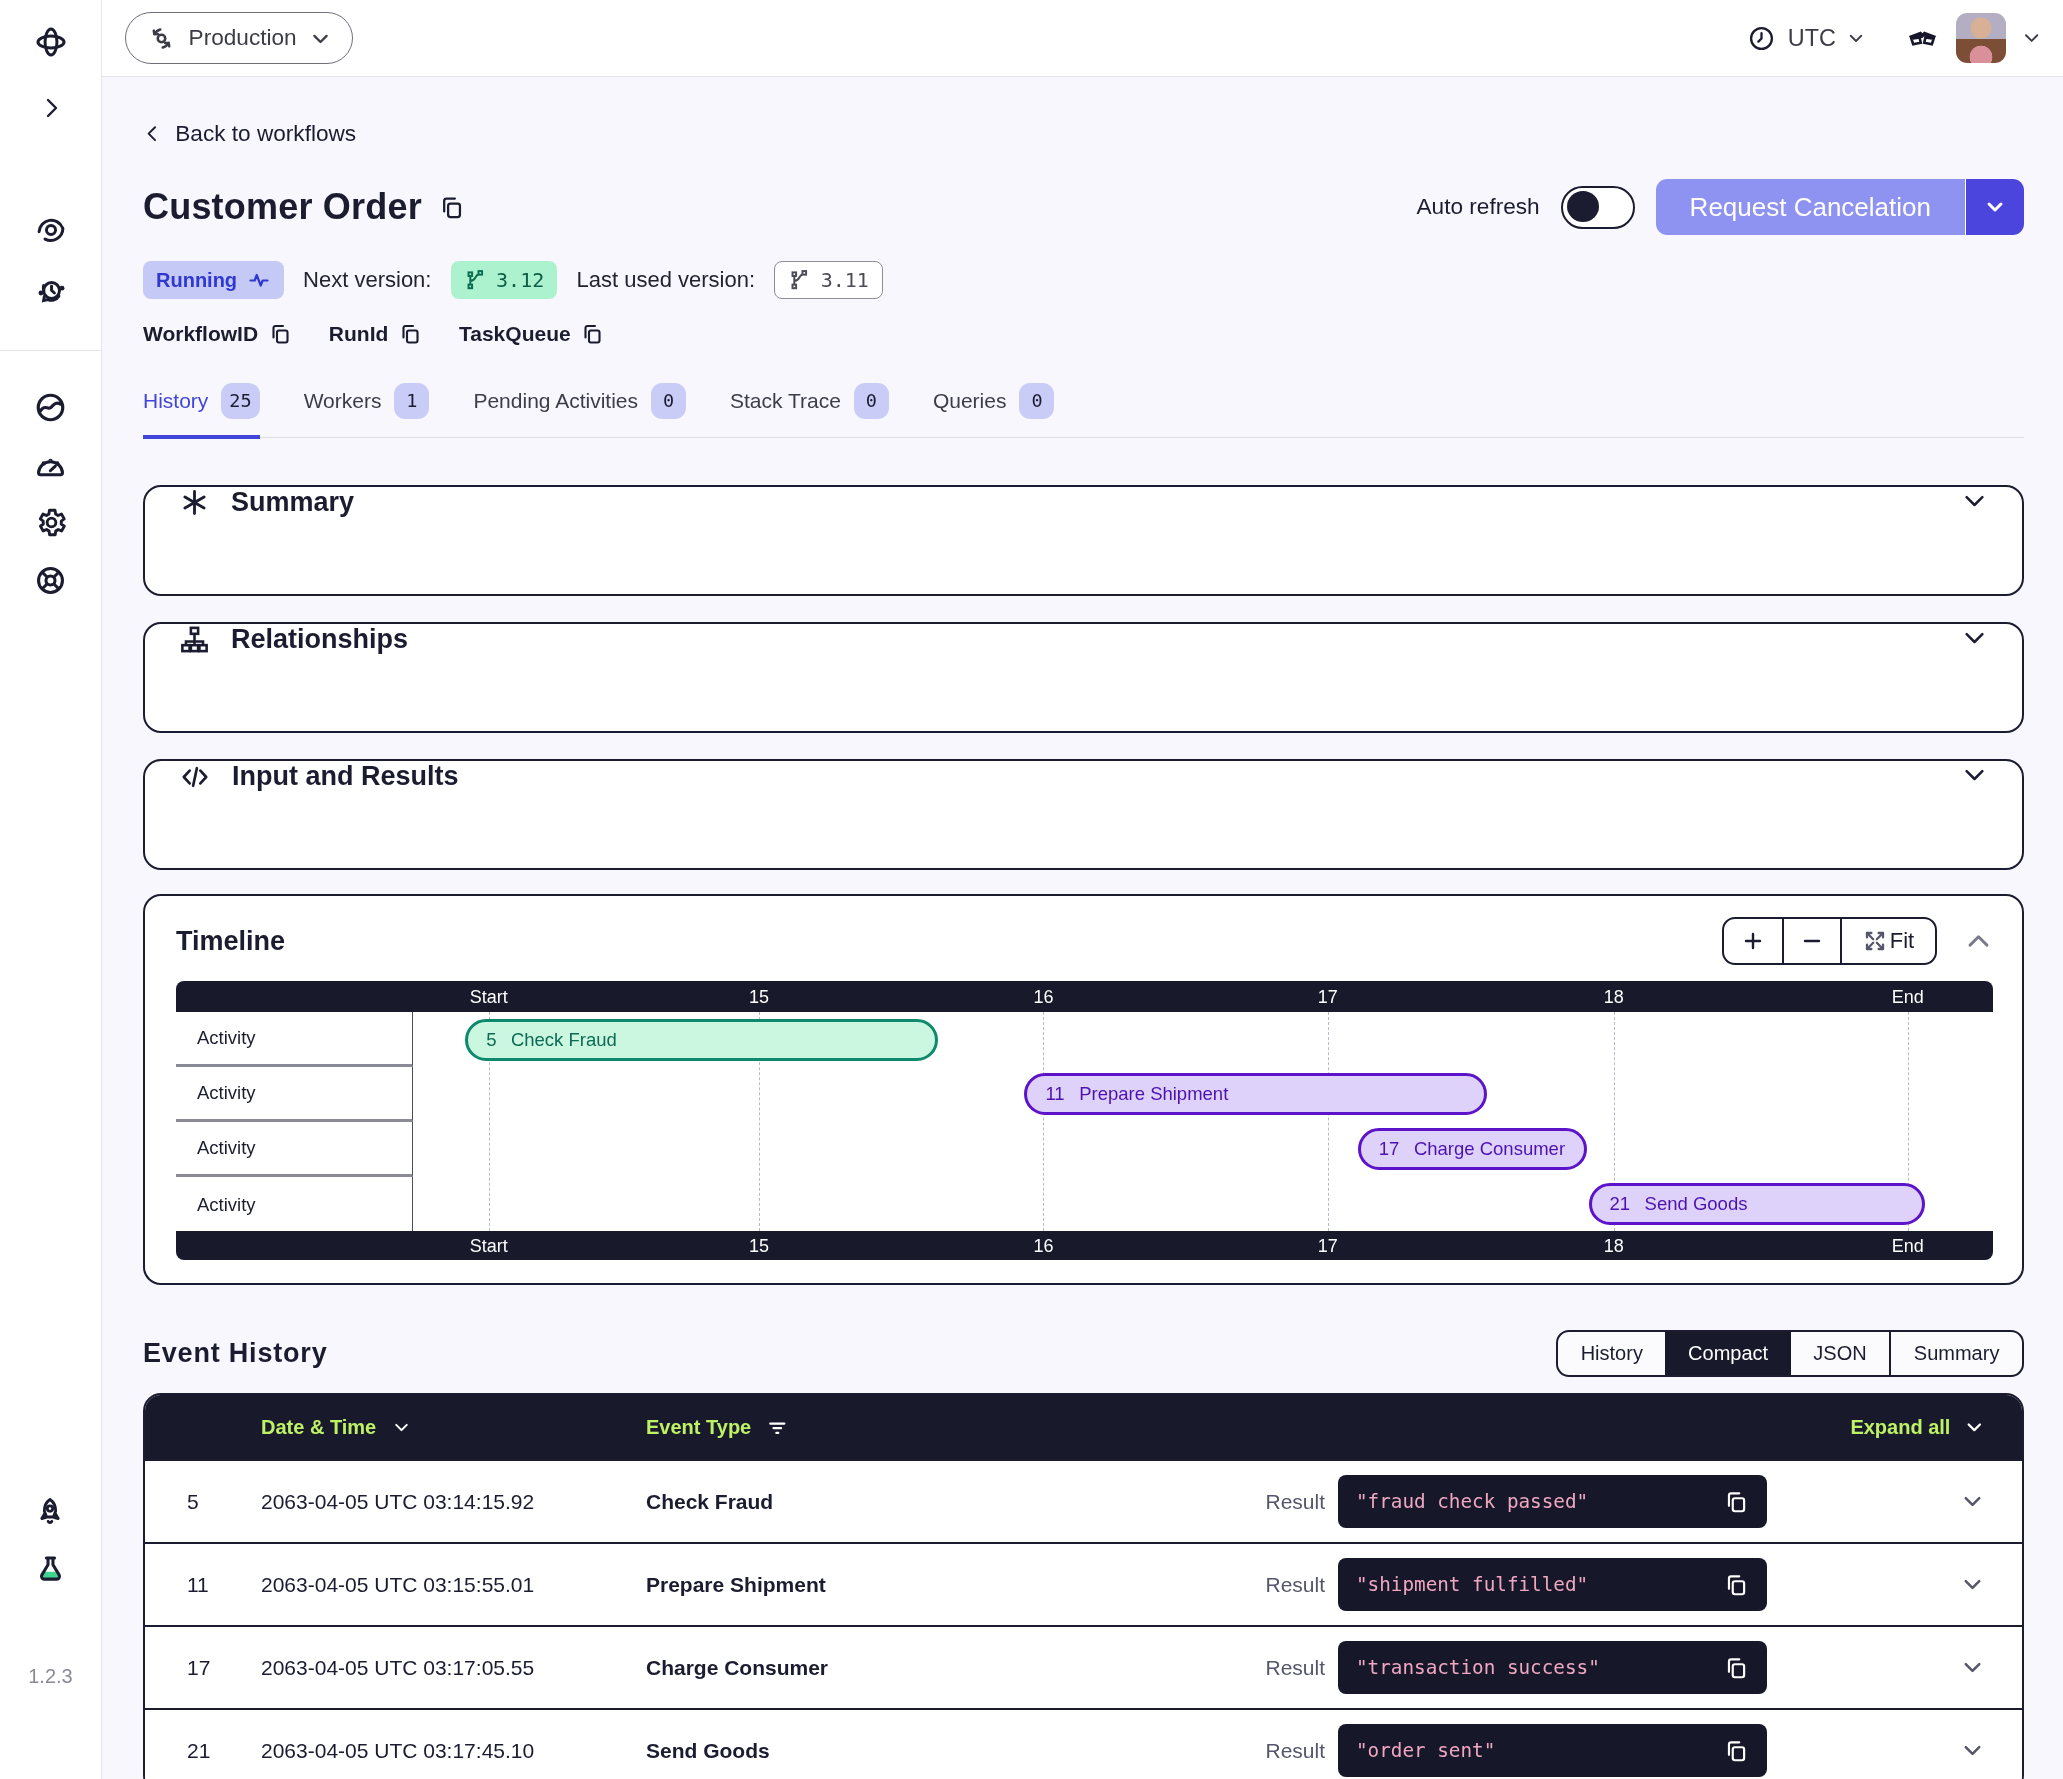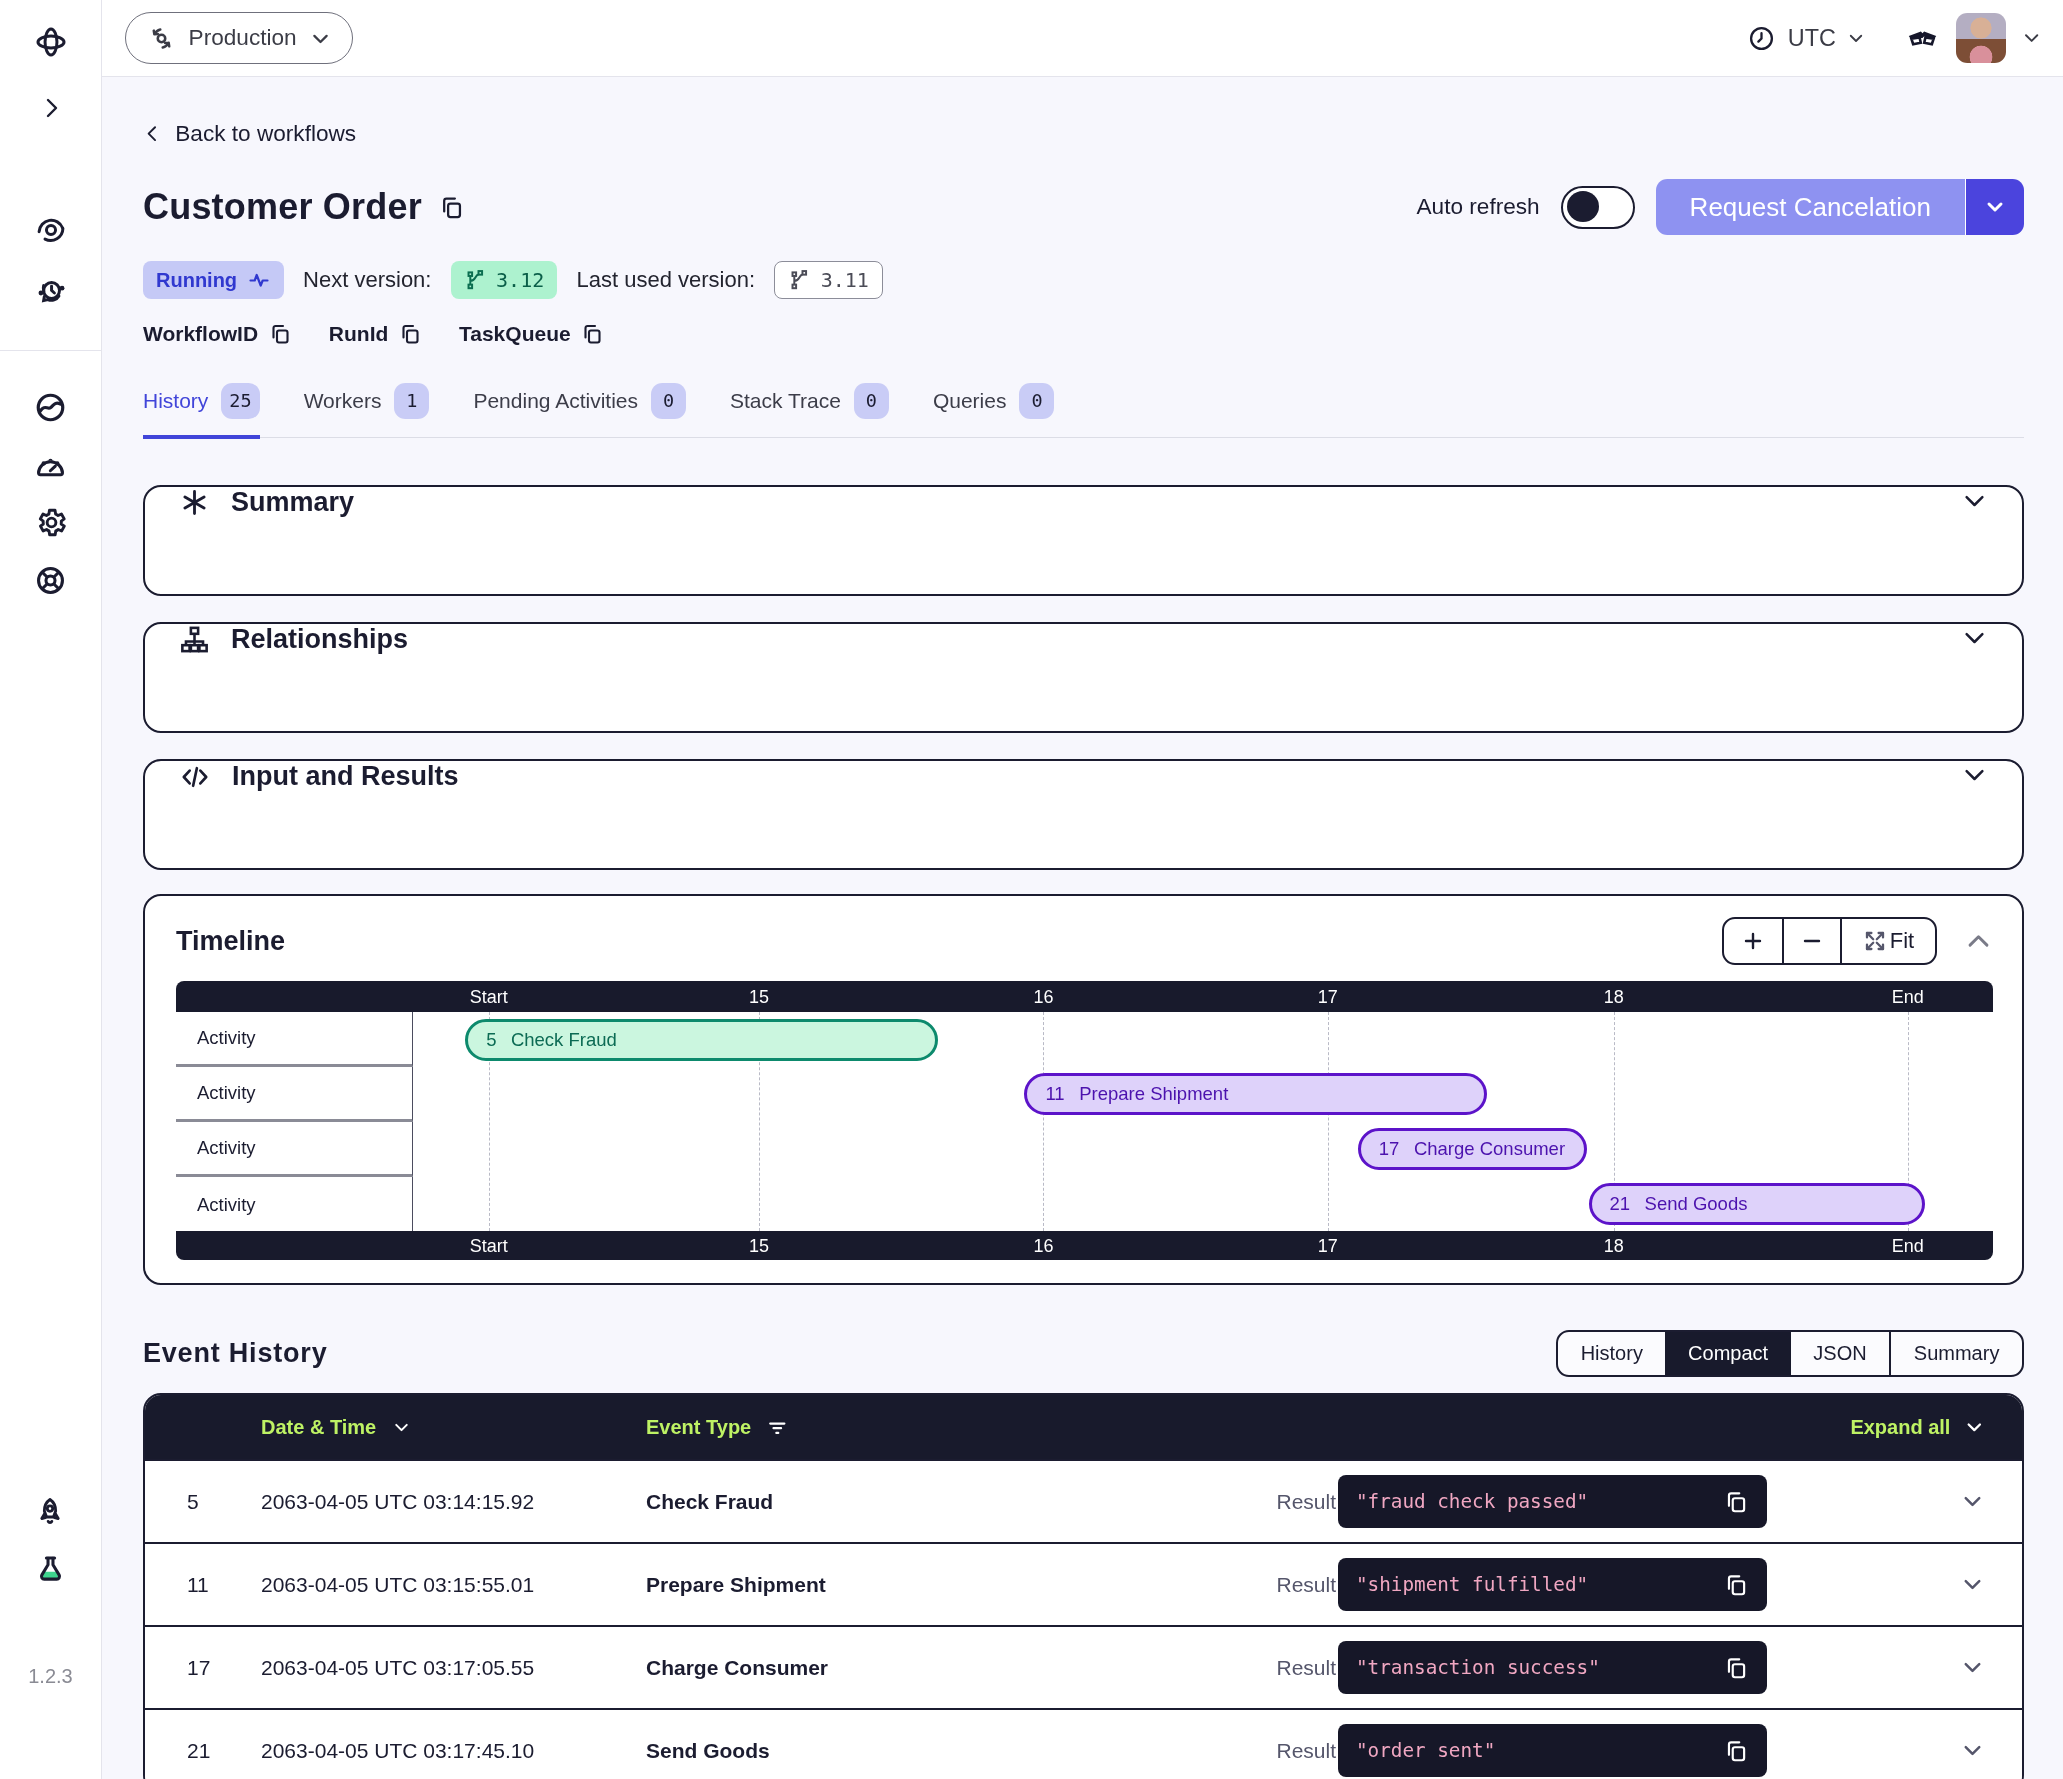--- a/index.html
+++ b/index.html
@@ -118,21 +118,21 @@
 
   .eh-table{margin-top:16px;border:2.4px solid var(--ink);border-radius:18px;overflow:hidden;background:#fff}
   .eh-header{height:64px;background:var(--navy);color:#bef264;display:flex;align-items:center;font-size:20px;font-weight:600}
   .eh-row{height:83px;display:flex;align-items:center;border-top:2.4px solid var(--ink);background:#fff;font-size:21px}
   .cell-id{width:116px;padding-left:42px}
   .cell-date{width:385px}
   .cell-type{flex:1;font-weight:700}
   .hcell-date{width:385px;display:flex;align-items:center;gap:14.5px}
   .hcell-type{flex:1;display:flex;align-items:center;gap:14.5px}
   .hcell-expand{display:flex;align-items:center;gap:13px;margin-right:36px;cursor:pointer}
-  .cell-result-label{color:var(--gray);margin-right:2px}
+  .cell-result-label{color:var(--gray);margin-right:13px}
   .chip{width:429px;height:53px;background:var(--chip);border-radius:8px;display:flex;align-items:center;justify-content:space-between;padding:0 18px;color:var(--pink);font-size:19.3px}
   .chip .copy-btn{margin-left:13px}
   .row-spacer{width:192px}
   .row-chevron{margin-right:36px;cursor:pointer}
 
   .sort-btn,.filter-btn{cursor:pointer;display:inline-flex}
 </style>
 </head>
 <body>
 

